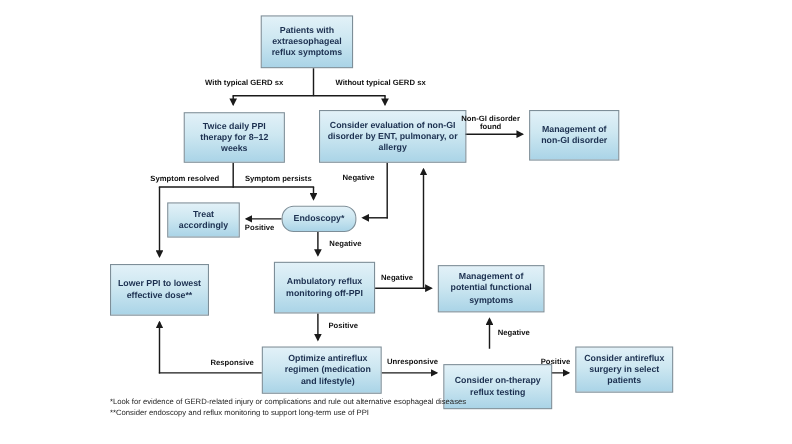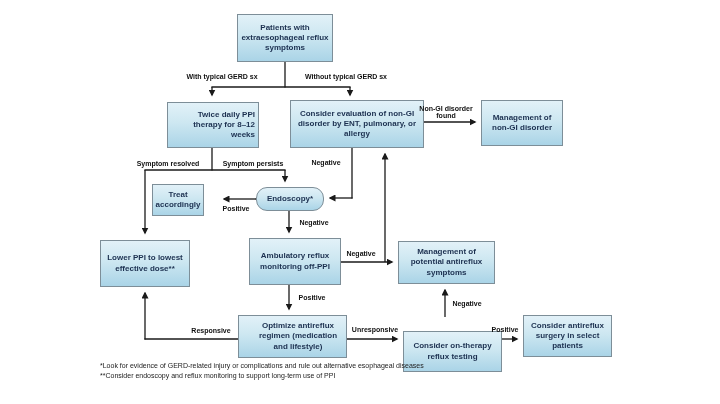--- a/index.html
+++ b/index.html
@@ -80,29 +80,29 @@
       <path d="M145,339.6 V293" marker-end="url(#ah)"></path>
 
       <path d="M347,339 H397" marker-end="url(#ah)"></path>
 
       <path d="M445,317 V290" marker-end="url(#ah)"></path>
 
       <path d="M488,339 H517" marker-end="url(#ah)"></path>
     </g>
   </svg>
 
-  <div class="box" style="left:237px;top:14px;width:96px;height:48px;">Patients with extraesophageal reflux symptoms</div>
-  <div class="box" style="left:167px;top:102px;width:92px;height:46px;text-align:right;">Twice daily PPI therapy for 8–12 weeks</div>
+  <div class="box" style="left:237px;top:14px;width:84px;height:48px;">Patients with extraesophageal reflux symptoms</div>
+  <div class="box" style="left:167px;top:102px;width:92px;height:46px;">Twice daily PPI therapy for 8–12 weeks</div>
   <div class="box" style="left:290px;top:100px;width:134px;height:48px;">Consider evaluation of non-GI disorder by ENT, pulmonary, or allergy</div>
   <div class="box" style="left:481px;top:100px;width:82px;height:46px;">Management of non-GI disorder</div>
-  <div class="box" style="left:152px;top:184px;width:52px;height:32px;">Treat accordingly</div>
+  <div class="box" style="left:152px;top:184px;width:66px;height:32px;">Treat accordingly</div>
   <div class="box" style="left:256px;top:187px;width:68px;height:24px;border-radius:11px;">Endoscopy*</div>
   <div class="box" style="left:100px;top:240px;width:90px;height:47px;">Lower PPI to lowest effective dose**</div>
   <div class="box" style="left:249px;top:238px;width:92px;height:47px;">Ambulatory reflux monitoring off-PPI</div>
-  <div class="box" style="left:398px;top:241px;width:97px;height:43px;">Management of potential antireflux symptoms</div>
+  <div class="box" style="left:398px;top:241px;width:97px;height:43px;">Management of potential functional symptoms</div>
   <div class="box" style="left:238px;top:315px;width:109px;height:43px;padding-left:14px;">Optimize antireflux regimen (medication and lifestyle)</div>
   <div class="box" style="left:403px;top:331px;width:99px;height:41px;">Consider on-therapy reflux testing</div>
   <div class="box" style="left:523px;top:315px;width:89px;height:42px;">Consider antireflux surgery in select patients</div>
 
   <div class="elabel" style="left:222px;top:76px;">With typical GERD sx</div>
   <div class="elabel" style="left:346px;top:76px;">Without typical GERD sx</div>
   <div class="elabel" style="left:446px;top:112px;width:66px;white-space:normal;text-align:center;">Non-GI disorder found</div>
   <div class="elabel" style="left:168px;top:163px;">Symptom resolved</div>
   <div class="elabel" style="left:253px;top:163px;">Symptom persists</div>
   <div class="elabel" style="left:326px;top:162px;">Negative</div>

